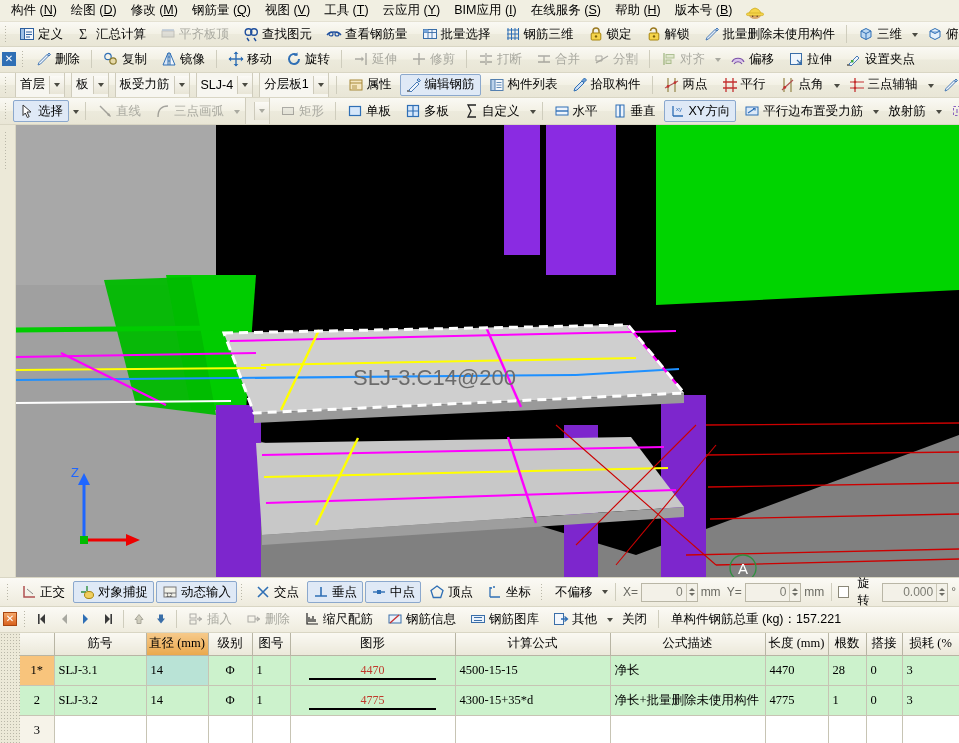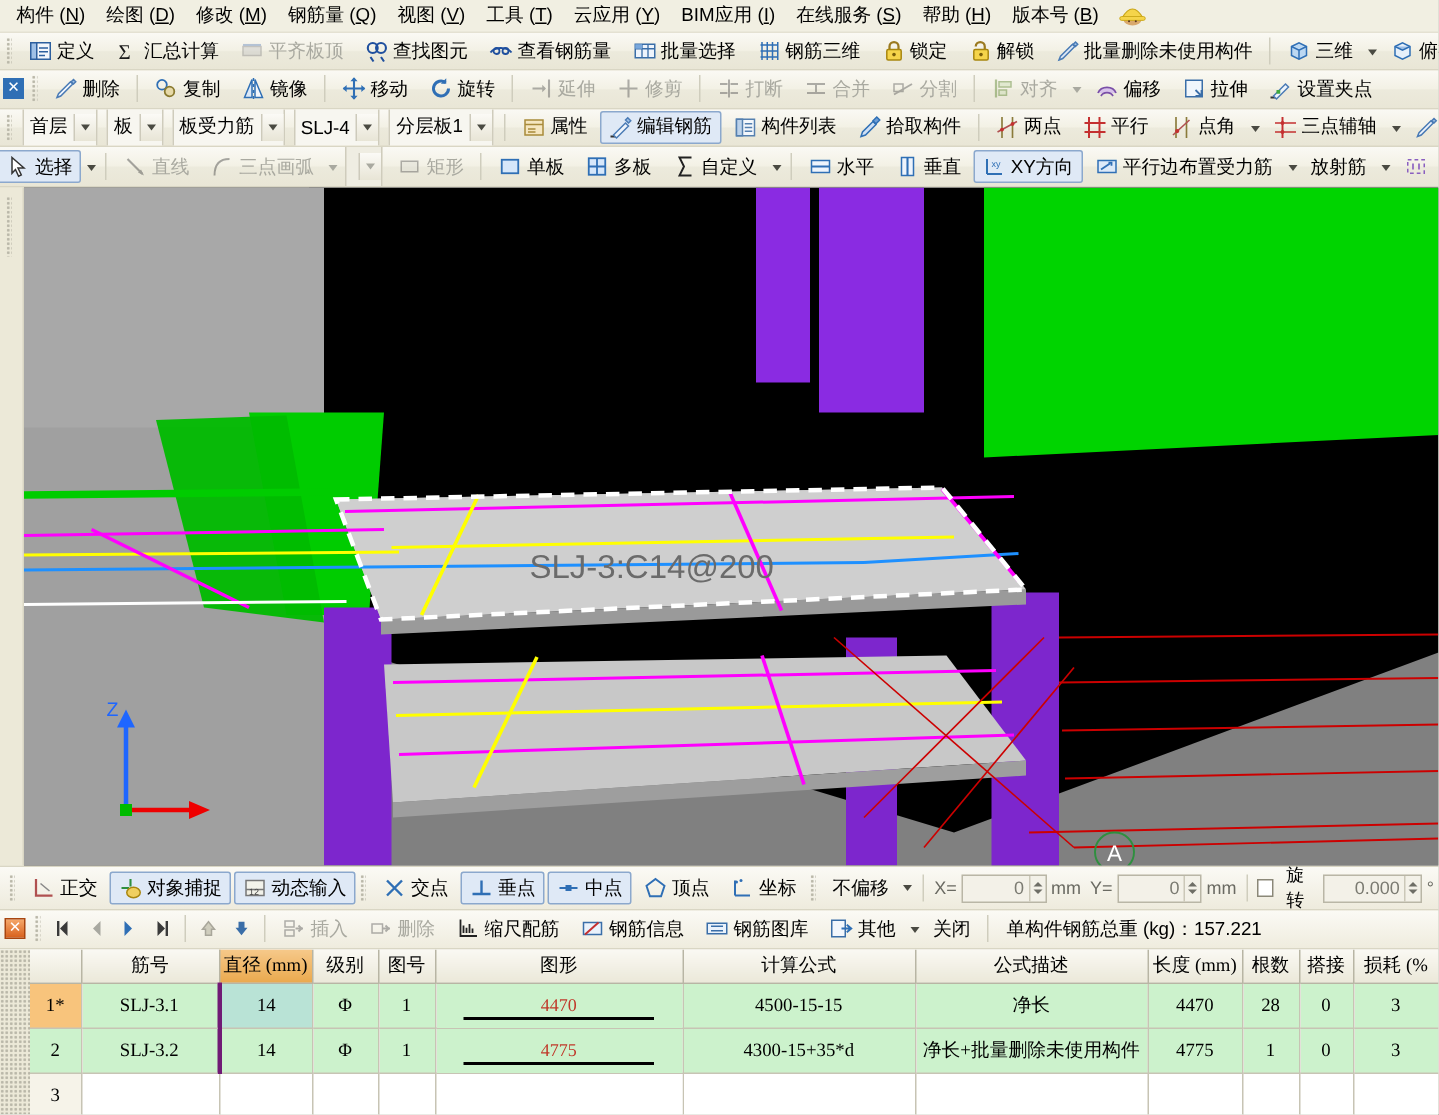--- a/index.html
+++ b/index.html
@@ -8,21 +8,21 @@
     width: 959px; height: 743px;
     overflow: hidden;
     font-family: "Liberation Sans", sans-serif;
     font-size: 12px;
     background: #f0f0e8;
   }
   #app { width: 959px; height: 743px; position: relative; display: flex; flex-direction: column; background:#ece9d8; }
 
   
   .menubar {
-    height: 22px; display: flex; 
+    height: 22px; display: flex; align-items: center;
     background: #f1efe2; padding-left: 4px;
     border-bottom: 1px solid #e4e1d2;
   }
   .menubar .mi {
     padding: 2px 7px; font-size: 12.5px; color: #000; white-space: nowrap;
     font-family: "Liberation Sans", sans-serif;
   }
   .menu-key { text-decoration: underline; }
   .helmet { width:20px;height:18px;margin-left:6px;position:relative;display:inline-block; }
 
@@ -30,21 +30,21 @@
   .toolbar {
     display: flex; align-items: center;
     background: linear-gradient(to bottom,#faf9f4 0%,#f3f1e5 48%,#eceadc 52%,#e9e6d6 100%);
     border-bottom: 1px solid #d9d6c4;
     padding-left: 2px;
     white-space: nowrap; overflow: hidden;
   }
   .tb1 { height: 26px; }
   .tb2 { height: 26px; }
   .tb3 { height: 26px; }
-  .tb4 { height: 28px; justify-content: flex-end; }
+  .tb4 { height: 28px; }
 
   .tbtn {
     display:inline-flex; align-items:center; gap:3px;
     height:22px; padding:0 5px; margin:0 1px;
     font-size:12.5px; color:#000; border:1px solid transparent; border-radius:2px;
     white-space:nowrap;
   }
   .tbtn.disabled { color:#a9a9a0; }
   .tbtn.active { border:1px solid #8ba8cd; background:#dfe9f6; }
   .sep { width:1px; height:18px; background:#cfcdbd; margin:0 4px; flex:0 0 1px; }
@@ -110,25 +110,25 @@
      background-image: radial-gradient(circle,#b9b7a8 0.8px,transparent 1px); background-size:3px 3px;
      background-color:#ece9d8; }
   table.grid { border-collapse:collapse; width:939px; table-layout:fixed; font-size:12.5px; }
   table.grid th {
     background: linear-gradient(to bottom,#faf9f3,#ebe8d9);
     border:1px solid #b8b5a4; border-left:none; border-top:none;
     font-weight:normal; height:23px; color:#000; padding:0 2px; text-align:center;
   }
   table.grid th.hl { background: linear-gradient(to bottom,#f6c98a,#eaa94e); color:#000; }
   table.grid td { border:1px solid #c7c4b4; border-left:none; border-top:none;
-    height:30px; padding:0 4px; color:#000; background:#fff; overflow:hidden; white-space:nowrap;text-align:center;}
+    height:30px; padding:0 4px; color:#000; background:#fff; overflow:hidden; white-space:nowrap;}
   table.grid tr.filled td { background:#ccf2cc; }
   table.grid td.rowno { text-align:center; background:#f6f3e9; }
   table.grid tr.sel td.rowno { background:#f8c47c; }
-  table.grid tr.filled td.diacell { background:#b9e3d6; border-left:3px solid #701a75; }
+  table.grid tr.filled td.diacell { background:#b9e3d6; border-left:1px solid #701a75; }
   table.grid td.graph { text-align:center; position:relative; padding:0; }
   .glen { color:#c0392b; font-size:12px; line-height:13px; margin-top:3px; }
   .gline { height:2px; background:#000; margin:1px auto 0; width:78%; }
 
   
 </style>
 </head>
 <body>
 
 <div id="app">

